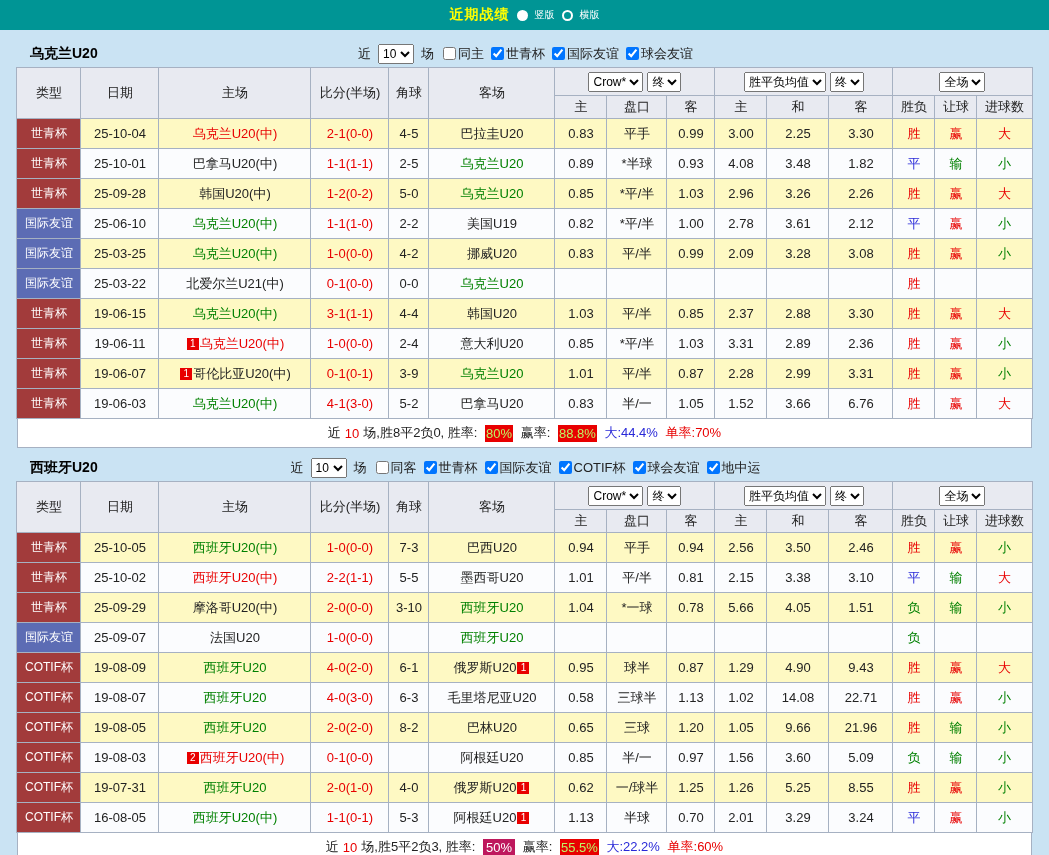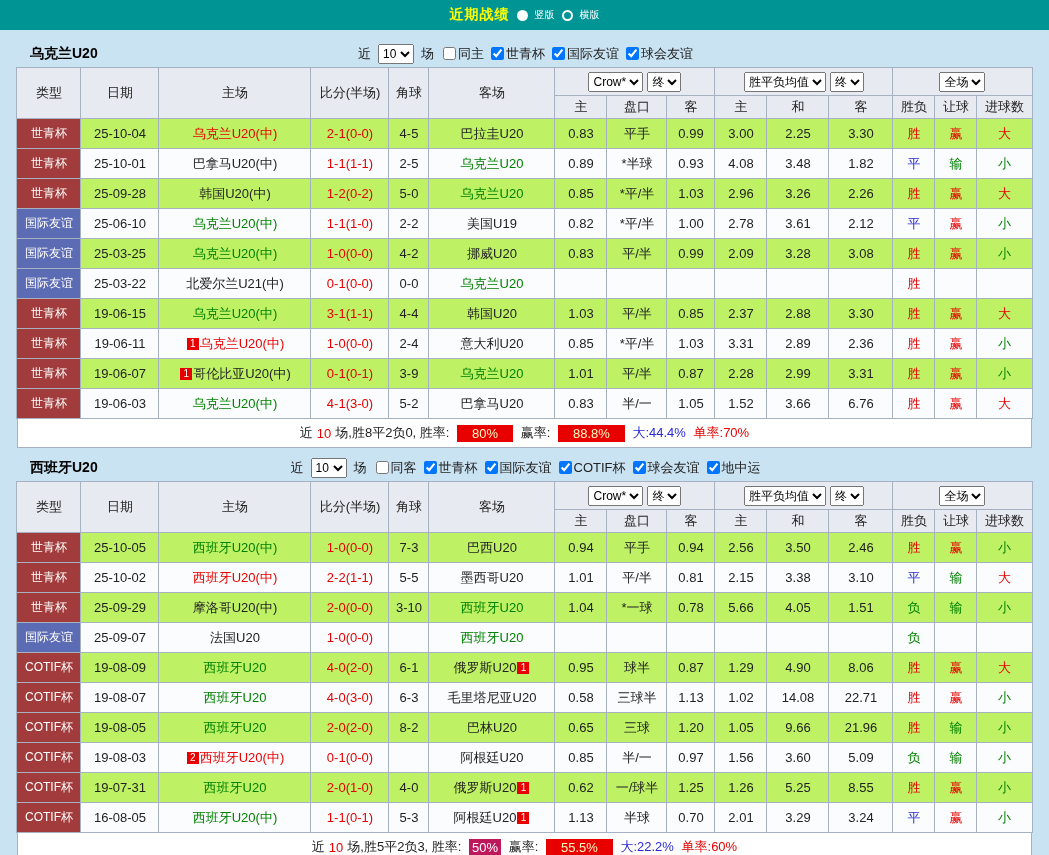--- a/index.html
+++ b/index.html
@@ -18,40 +18,40 @@
   .radio-off{width:11px;height:11px;border:2px solid #fff;background:transparent;}
   .section{margin-top:10px;}
   .section + .section{margin-top:6px;}
   .sec-head{position:relative;height:27px;display:flex;align-items:center;justify-content:center;}
   .team-name{position:absolute;left:30px;font-weight:bold;font-size:14px;color:#000;}
   .filters{display:flex;align-items:center;gap:3px;}
   .filters select{font-size:12px;height:20px;}
   .flabel{margin:0 2px;}
   .chk{display:inline-flex;align-items:center;margin-left:4px;cursor:pointer;}
   .chk input{margin:0 2px 0 0;width:13px;height:13px;}
-  table.grid{border-collapse:collapse;margin:0 auto;background:#bef264;table-layout:fixed;width:1015px;}
+  table.grid{border-collapse:collapse;margin:0 auto;background:#fef9c3;table-layout:fixed;width:1015px;}
   .grid th,.grid td{border:1px solid #a6b1c2;text-align:center;padding:0 2px;overflow:hidden;white-space:nowrap;}
   .grid thead th{background:#e8eaf1;font-weight:normal;color:#222;font-size:13px;}
   .grid thead tr.h1 th{height:28px;}
   .grid thead tr.h2 th{height:23px;}
   .grid td{height:30px;font-size:13px;}
   .hdr-select{font-size:12px;height:20px;margin:0 2px;}
   tbody tr:nth-child(even){background:#fbfcfe;}
   td.type{color:#fff;font-size:12px;padding:0 1px;}
   .t-red{background:#a23b3b;}
   .t-blue{background:#5c6cb4;}
   .c-red{color:#e80000;}
   .c-green{color:#008000;}
   .c-blue{color:#2929d8;}
   .c-black{color:#222;}
   td.score{color:#e80000;}
   .badge{display:inline-block;background:#e80000;color:#fff;font-size:10px;line-height:12px;width:12px;height:12px;margin:0 1px;vertical-align:1px;}
   .summary{width:1015px;margin:0 auto;background:#fff;border:1px solid #a6b1c2;border-top:none;height:29px;display:flex;align-items:center;justify-content:center;font-size:13px;}
   .summary span{margin:0 2px;white-space:pre;}
-  .badge-r{background:#e80000;color:#fef9c3;padding:1px 15px;}
+  .badge-r{background:#e80000;color:#bef264;padding:1px 1px;}
   .badge-g{background:#be185d;color:#fff;padding:1px 3px;}
 </style>
 </head>
 <body>
 
 <div class="topbar">
   <span class="topbar-title">近期战绩</span>
   <span class="radio radio-on"></span>
   <span class="topbar-label">竖版</span>
   <span class="radio radio-off"></span>
@@ -459,21 +459,21 @@
             <td>19-08-09</td>
             <td><span class="c-green">西班牙U20</span></td>
             <td class="score">4-0(2-0)</td>
             <td>6-1</td>
             <td><span class="c-black">俄罗斯U20</span><span class="badge">1</span></td>
             <td>0.95</td>
             <td>球半</td>
             <td>0.87</td>
             <td>1.29</td>
             <td>4.90</td>
-            <td>8.06</td>
+            <td>9.43</td>
             <td class="c-red">胜</td>
             <td class="c-red">赢</td>
             <td class="c-red">大</td>
           </tr>
           <tr>
             <td class="type t-red">COTIF杯</td>
             <td>19-08-07</td>
             <td><span class="c-green">西班牙U20</span></td>
             <td class="score">4-0(3-0)</td>
             <td>6-3</td>

